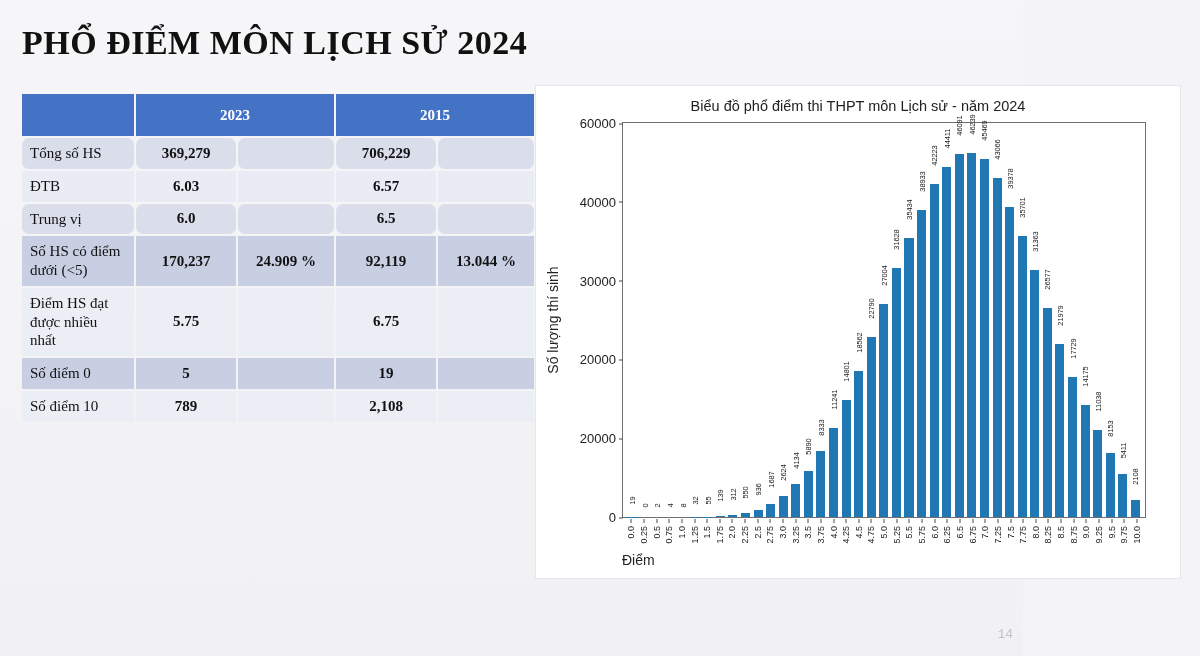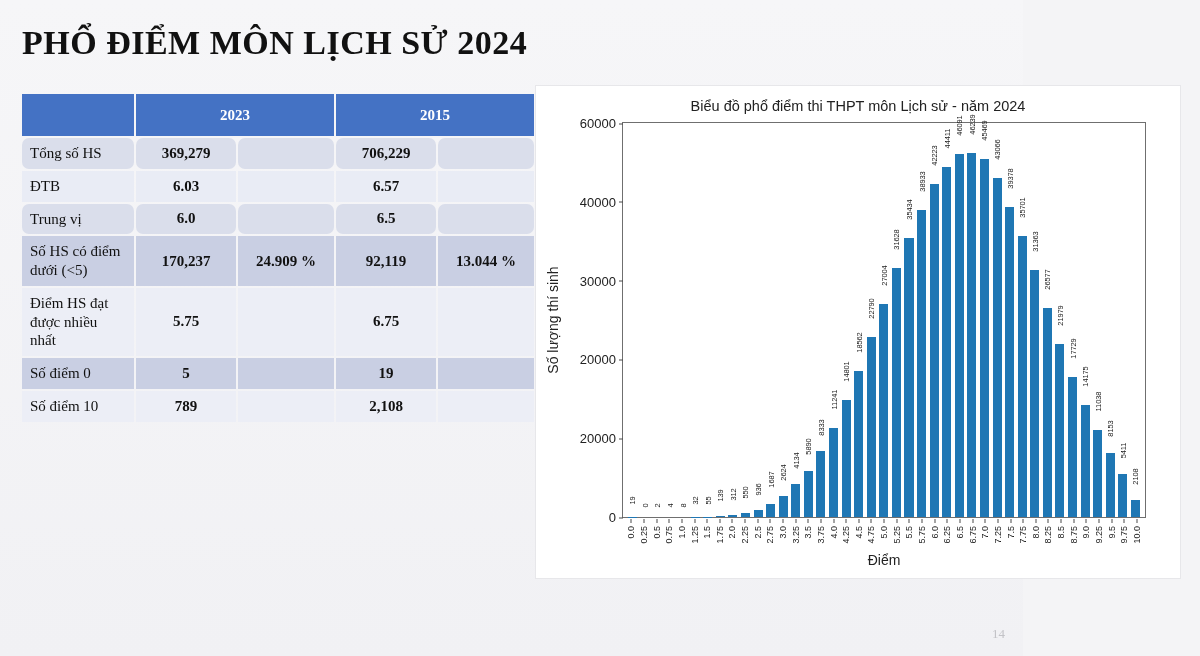--- a/index.html
+++ b/index.html
@@ -196,31 +196,31 @@
     transform-origin: top left;
     transform: rotate(-90deg) translate(-100%, -50%);
     font-size: 9px;
     color: #222;
     white-space: nowrap;
   }
   #xlabel {
     position: absolute;
     left: 86px; width: 524px;
     top: 466px;
-    text-align: center;
+    text-align: left;
     font-size: 14px;
     color: #222;
   }
 
   #page-number {
     position: absolute;
-    right: 18px; bottom: 14px;
+    right: 10px; bottom: 14px;
     font-size: 13px;
     color: #c3c3c7;
-    font-family: Liberation Serif, serif;
+    font-family: Liberation Mono, monospace;
   }
 </style>
 </head>
 <body>
 
 <div id="slide">
 
   <div id="page-title">PHỔ ĐIỂM MÔN LỊCH SỬ 2024</div>
 
   <div id="stats-table-wrap">

